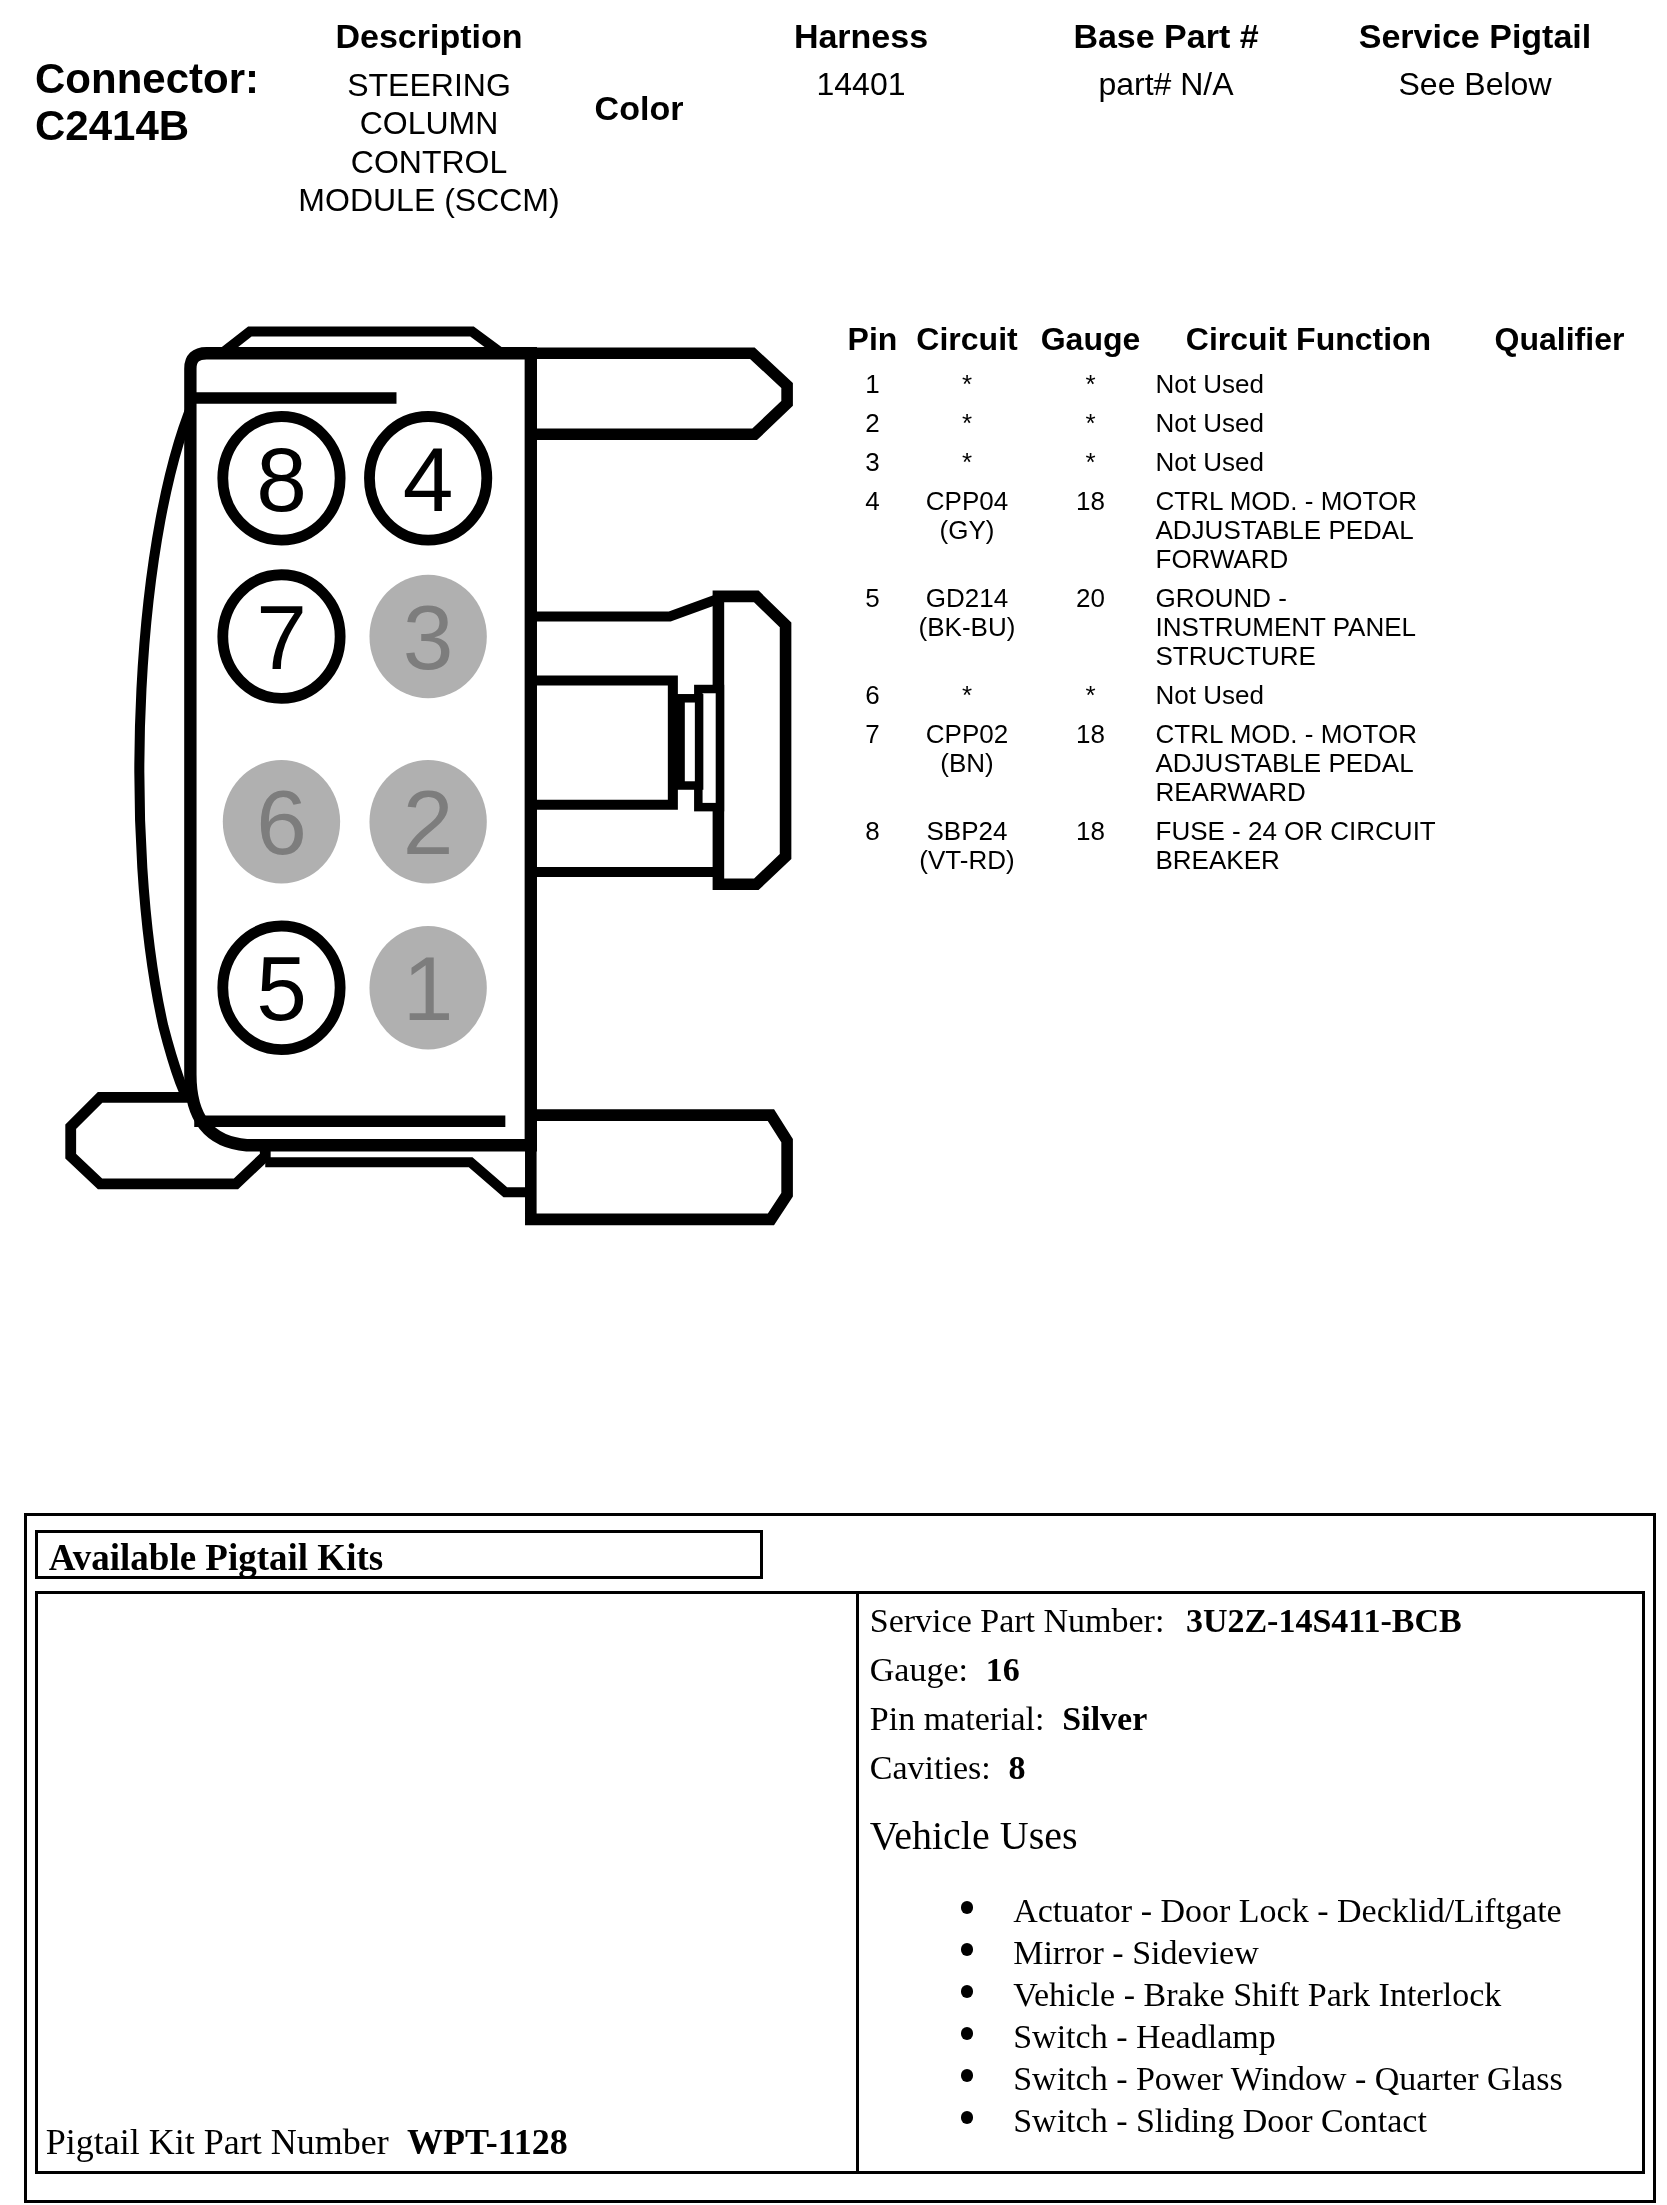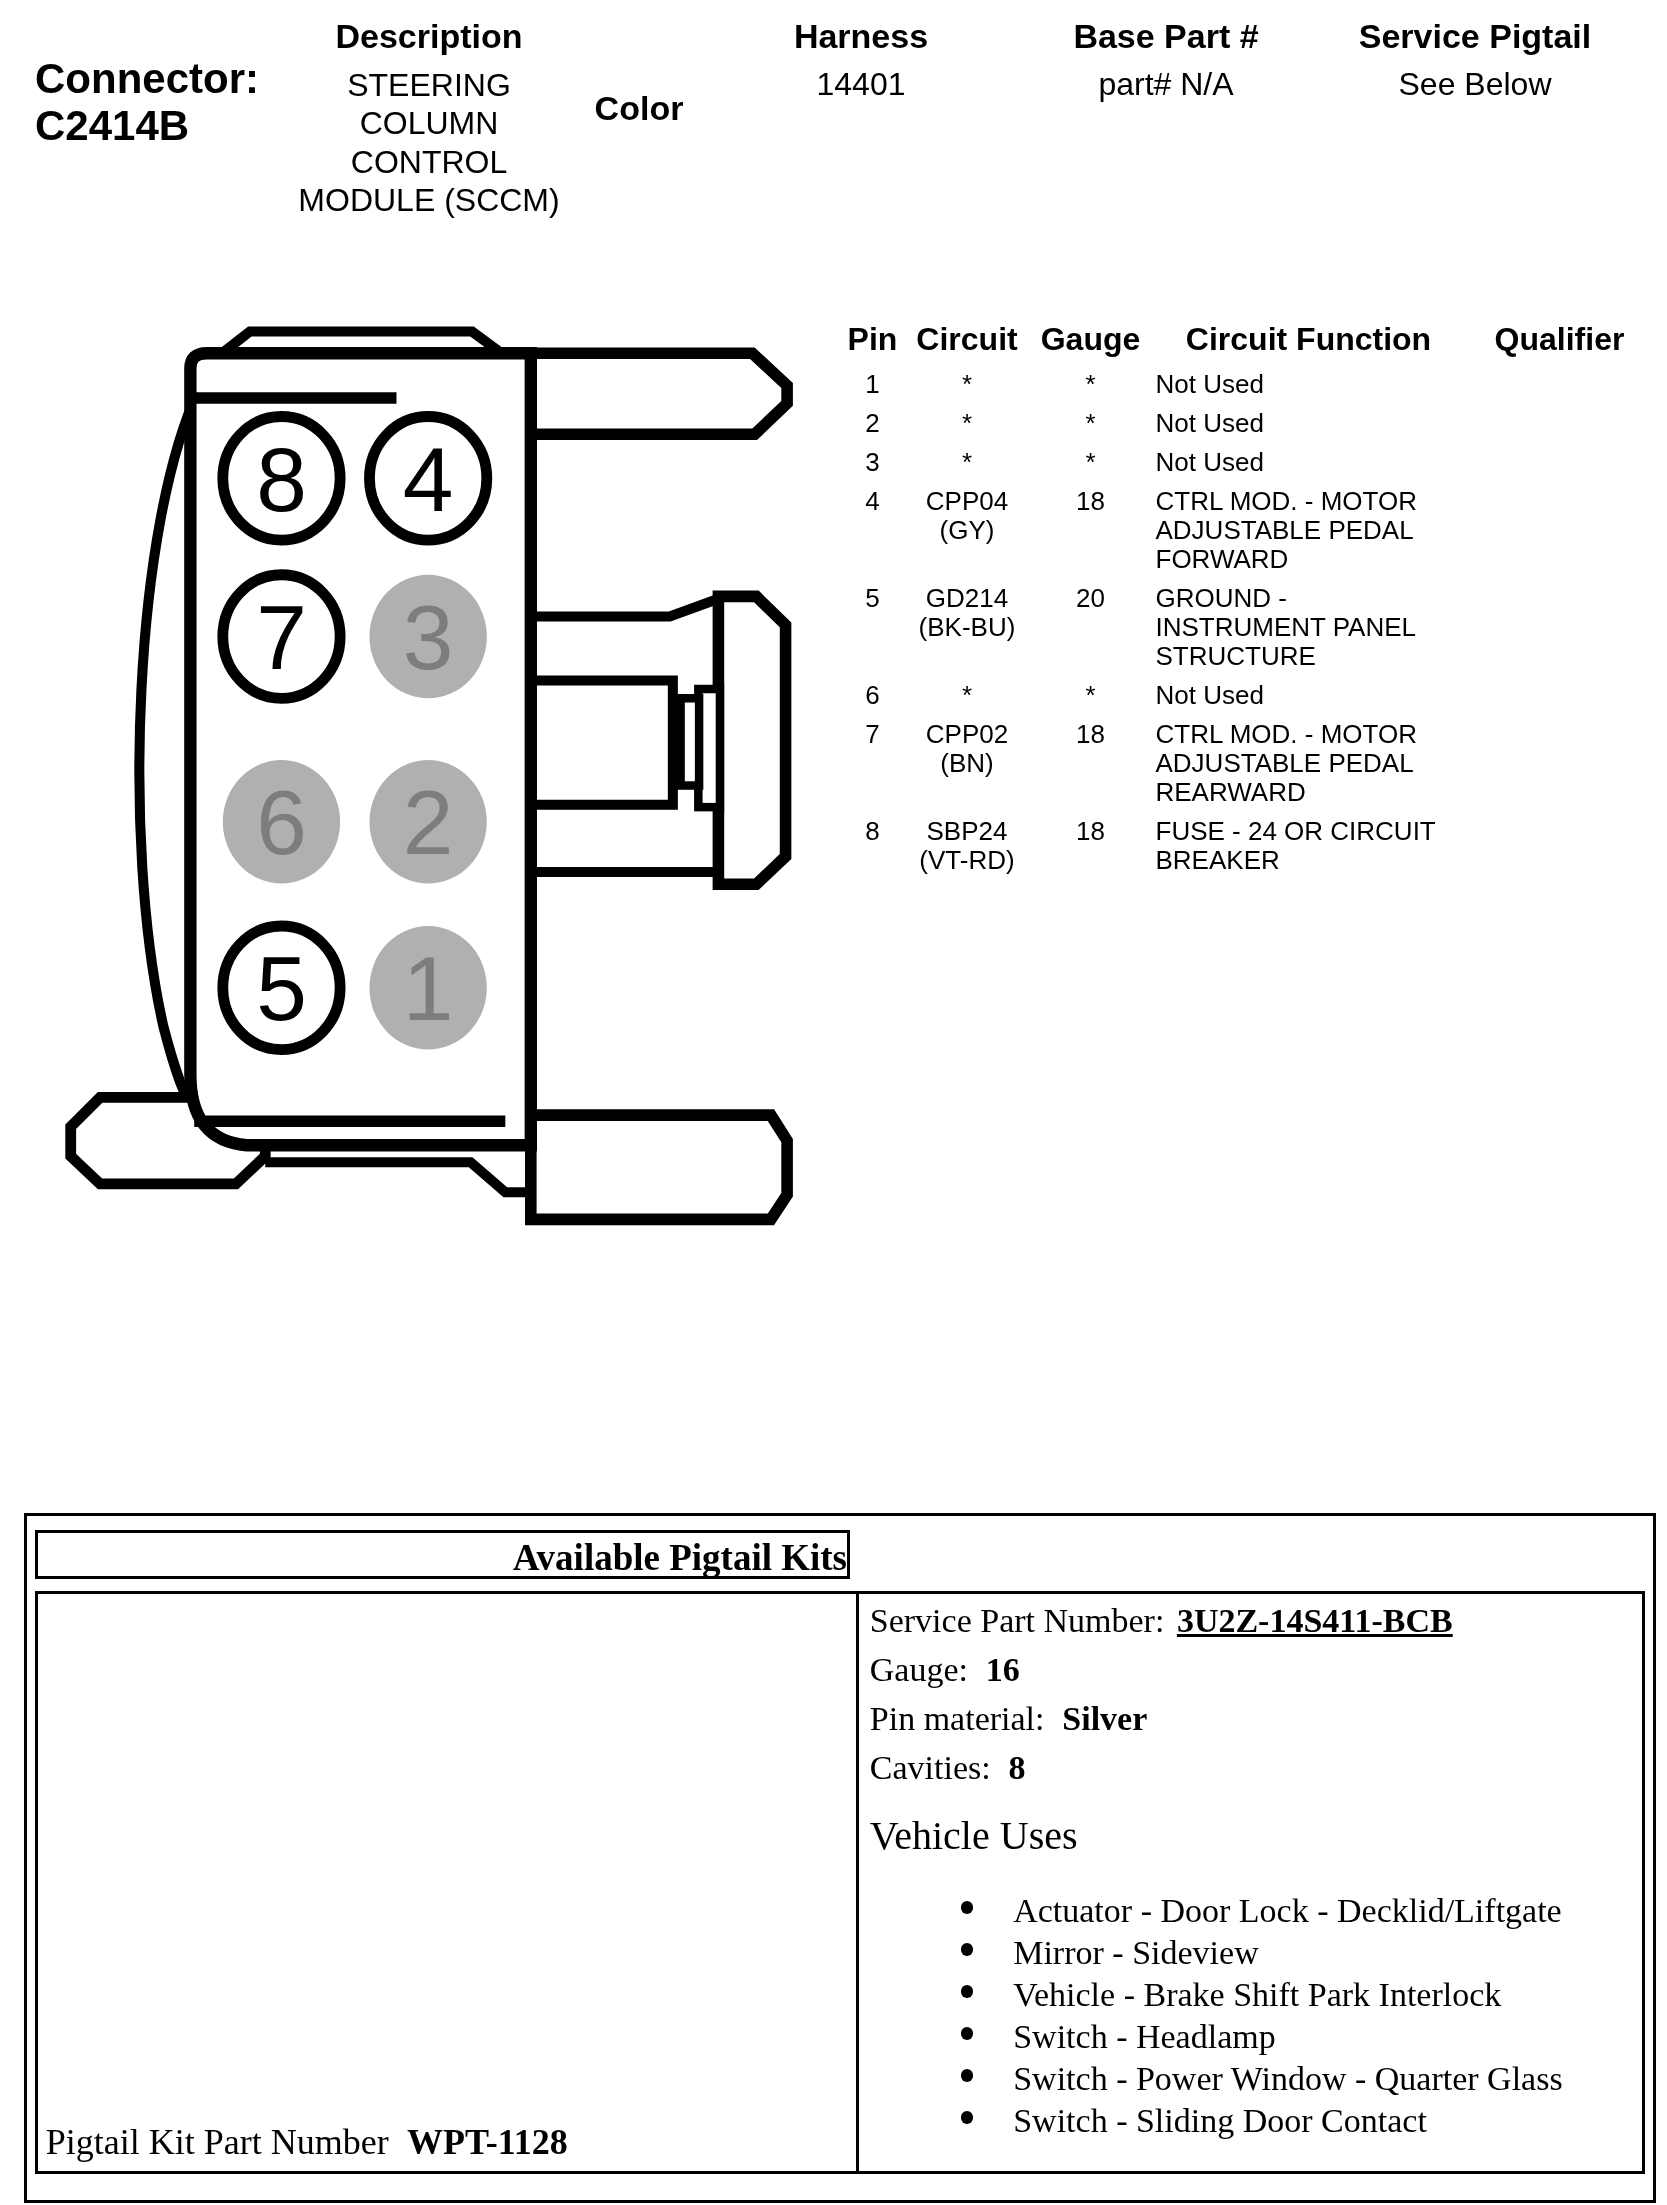--- a/index.html
+++ b/index.html
@@ -194,35 +194,35 @@
           <div>(VT-RD)</div>
         </div>
       <div class="c">18</div>
       <div class="c fn">FUSE - 24 OR CIRCUIT BREAKER</div>
       <div class="c"></div>
     </div>
   </div>
 
   <div class="box" style="left:24px;top:1513px;width:1632px;height:690px;"></div>
 
-  <div class="box" style="left:35px;top:1530px;width:815px;height:49px;text-align:right;">
+  <div class="box" style="left:35px;top:1530px;width:728px;height:49px;">
     <div class="apk-title">Available Pigtail Kits</div>
   </div>
 
   <div class="box" style="left:35px;top:1591px;width:830px;height:583px;">
     <div class="kit-line">
       <span>Pigtail Kit Part Number</span>
       <b style="margin-left:9.3px;">WPT-1128</b>
     </div>
   </div>
 
   <div class="box" style="left:856px;top:1591px;width:789px;height:583px;padding:1.5px 0 0 10.8px;">
     <div class="detail-line">
       <span>Service Part Number:</span>
-      <b style="margin-left:4px;text-decoration:underline;">3U2Z-14S411-BCB</b>
+      <b style="margin-left:13px;">3U2Z-14S411-BCB</b>
     </div>
     <div class="detail-line">
       <span>Gauge:</span>
       <b style="margin-left:9.3px;">16</b>
     </div>
     <div class="detail-line">
       <span>Pin material:</span>
       <b style="margin-left:9.3px;">Silver</b>
     </div>
     <div class="detail-line">

